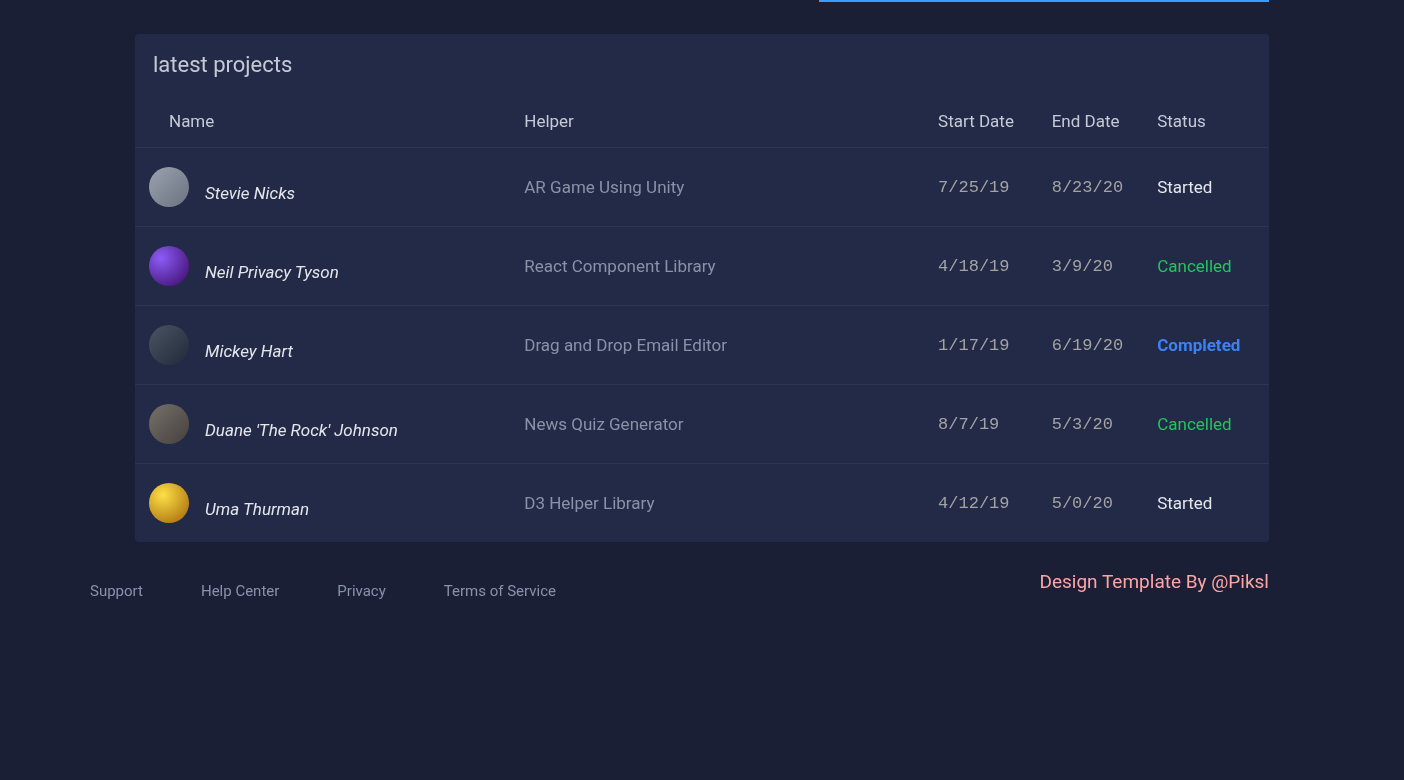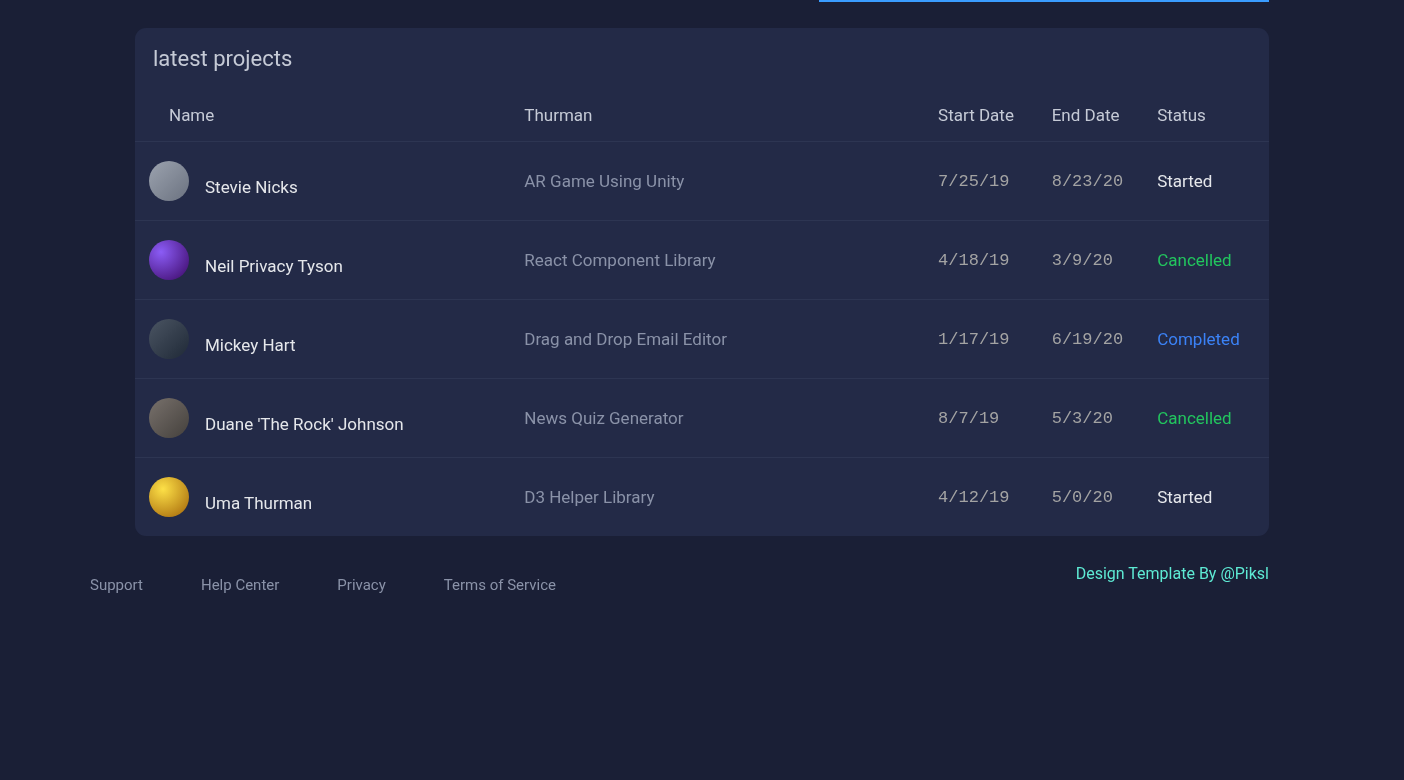--- a/index.html
+++ b/index.html
@@ -25,22 +25,22 @@
     .top-bar-accent {
       position: absolute;
       right: 135px;
       top: 0;
       width: 450px;
       height: 2px;
       background-color: #3a9cff;
     }
     .card {
       background-color: #232a47;
-      border-radius: 11px;
-      margin-top: 20px;
+      border-radius: 4px;
+      margin-top: 26px;
     }
     .card-header {
       padding: 18px;
       font-size: 22px;
       font-weight: 400;
       color: #c5cad6;
     }
     table {
       width: 100%;
       border-collapse: collapse;
@@ -63,20 +63,21 @@
     }
     tbody tr:last-child {
       border-bottom: none;
     }
     td {
       padding: 19px 14px;
       font-size: 17px;
       vertical-align: middle;
     }
     td:first-child {
+      font-style: italic;
     }
     .name-cell {
       display: flex;
       align-items: center;
       gap: 16px;
     }
     .avatar {
       width: 40px;
       height: 40px;
       border-radius: 50%;
@@ -102,41 +103,42 @@
       font-family: Liberation Mono, monospace;
     }
     .status-started {
       color: #e5e7eb;
     }
     .status-cancelled {
       color: #22c55e;
     }
     .status-completed {
       color: #3b82f6;
+      font-weight: bold;
     }
     .footer {
       display: flex;
       justify-content: space-between;
       align-items: flex-start;
       padding: 28px 135px 0 90px;
       gap: 21px;
     }
     .footer-links {
       display: flex;
       gap: 58px;
     }
     .footer-link {
       color: #8a92a8;
       font-size: 15px;
       cursor: pointer;
       padding-top: 12px;
     }
     .footer-credit {
-      color: #5eead4;
-      font-size: 16px;
+      color: #fca5a5;
+      font-size: 19px;
     }
     .col-name { width: 370px; }
     .col-project { width: 408px; }
     .col-start { width: 112px; }
     .col-end { width: 104px; }
     .col-status { width: 124px; }
   </style>
 </head>
 <body>
 
@@ -144,21 +146,21 @@
   <div class="top-bar-accent"></div>
 </div>
 
 <div class="container">
   <div class="card">
     <div class="card-header">latest projects</div>
     <table>
       <thead>
         <tr>
           <th class="col-name">Name</th>
-          <th class="col-project">Thurman</th>
+          <th class="col-project">Helper</th>
           <th class="col-start">Start Date</th>
           <th class="col-end">End Date</th>
           <th class="col-status">Status</th>
         </tr>
       </thead>
       <tbody id="table-body">
       <tr>
             <td>
               <div class="name-cell">
                 <div class="avatar avatar-1"></div>

